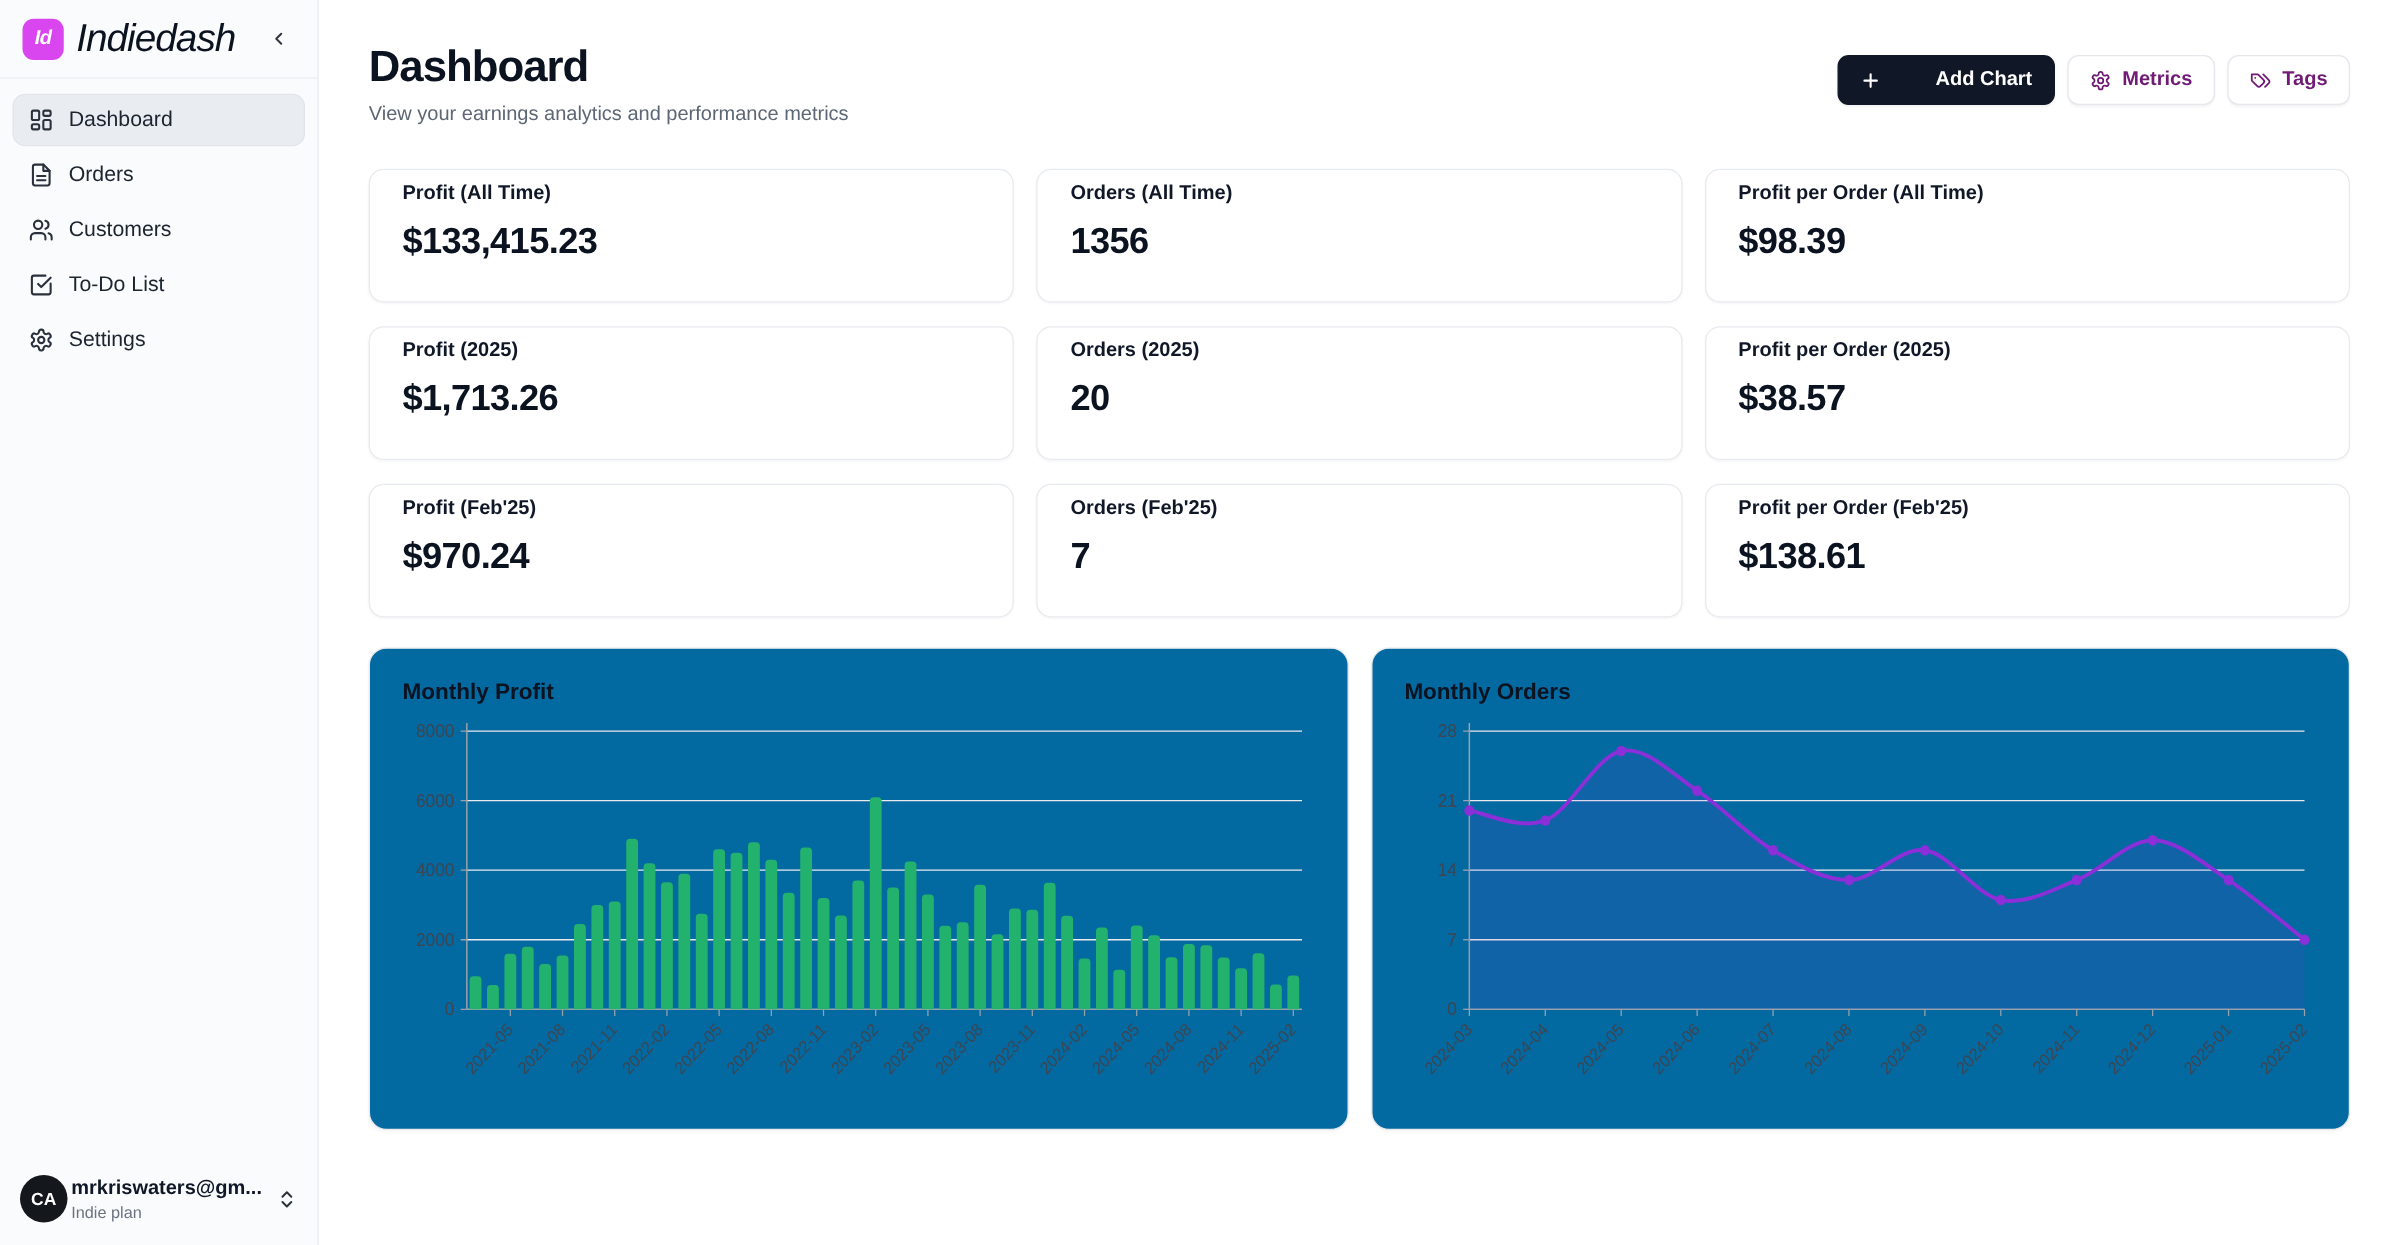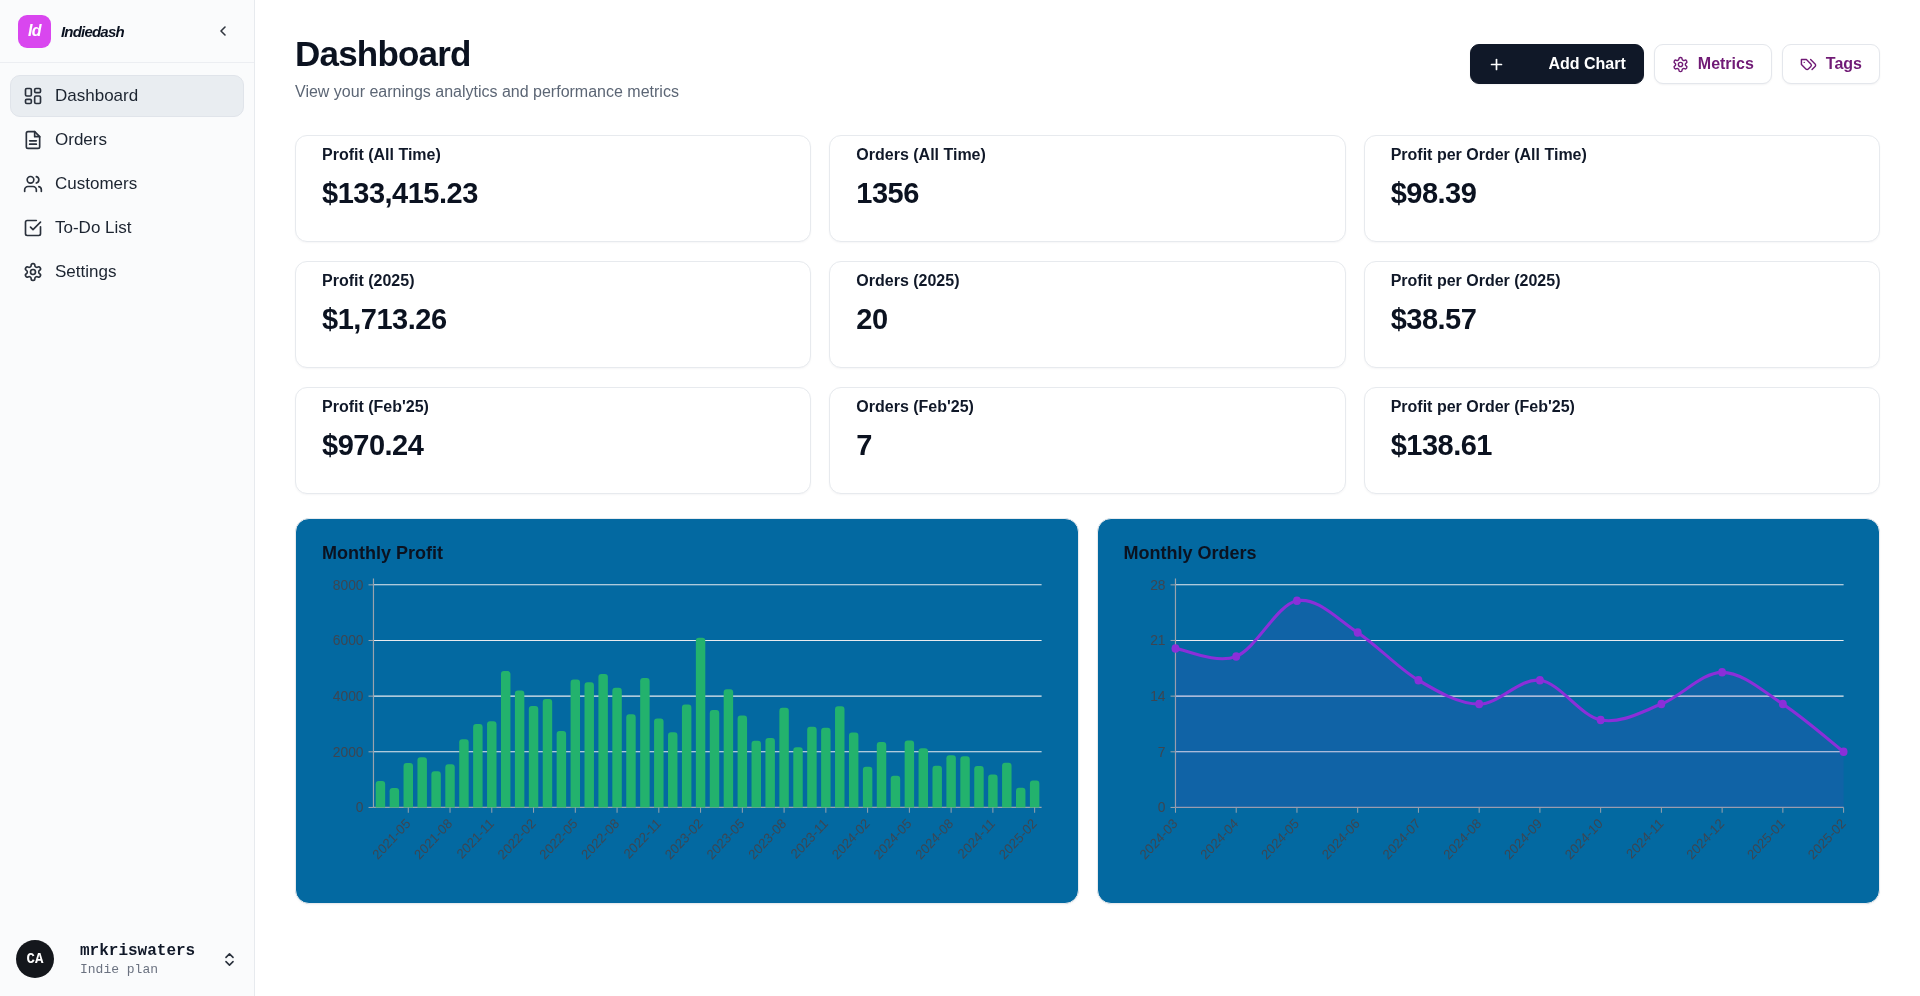--- a/index.html
+++ b/index.html
@@ -15,32 +15,32 @@
     width: 255px; height: 996px; flex: 0 0 255px;
     background: #fafbfc; border-right: 1px solid #e7eaee;
     display: flex; flex-direction: column;
   }
   .logo-row { height: 63px; display: flex; align-items: center; gap: 10px; padding: 0 18px; border-bottom: 1px solid #eceef2; }
   .logo-mark {
     width: 33px; height: 33px; background: #d946ef; border-radius: 9px;
     color: #fff; font-weight: bold; font-style: italic; font-size: 16px;
     display: flex; align-items: center; justify-content: center; letter-spacing: -0.5px;
   }
-  .logo-name { font-size: 15px; font-weight: 700; font-style: italic; letter-spacing: -0.8px; }
+  .logo-name { font-size: 31px; font-weight: 400; font-style: italic; letter-spacing: -0.8px; }
   .collapse-btn { margin-left: auto; width: 26px; height: 26px; display: flex; align-items: center; justify-content: center; color: #30363f; cursor: pointer; border-radius: 6px; }
   .nav { padding: 12px 10px; display: flex; flex-direction: column; gap: 2px; }
   .nav-item {
     display: flex; align-items: center; gap: 12px; height: 42px;
     padding: 0 12px; border-radius: 10px; font-size: 17px; color: #1c2430;
     cursor: pointer; border: 1px solid transparent;
   }
   .nav-item .ni-icon { width: 20px; height: 20px; color: #2a313c; flex: 0 0 20px; }
   .nav-item.active { background: #e9edf1; border-color: #e0e4ea; }
   .sidebar-spacer { flex: 1; }
-  .user-row { display: flex; align-items: center; gap: 26px; padding: 14px 16px 18px 16px; cursor: pointer; font-family: Liberation Mono, monospace; }
+  .user-row { display: flex; align-items: center; gap: 3px; padding: 14px 16px 18px 16px; cursor: pointer; }
   .avatar {
     width: 38px; height: 38px; border-radius: 50%; background: #14171c; color: #fff;
     font-size: 14px; font-weight: bold; display: flex; align-items: center; justify-content: center; flex: 0 0 38px;
   }
   .user-meta { min-width: 0; flex: 1; }
   .user-email { font-size: 16px; font-weight: bold; color: #101828; white-space: nowrap; overflow: hidden; }
   .user-plan { font-size: 13px; color: #6b7280; margin-top: 2px; }
   .user-caret { color: #2a313c; width: 17px; height: 17px; flex: 0 0 17px; }
 
   

